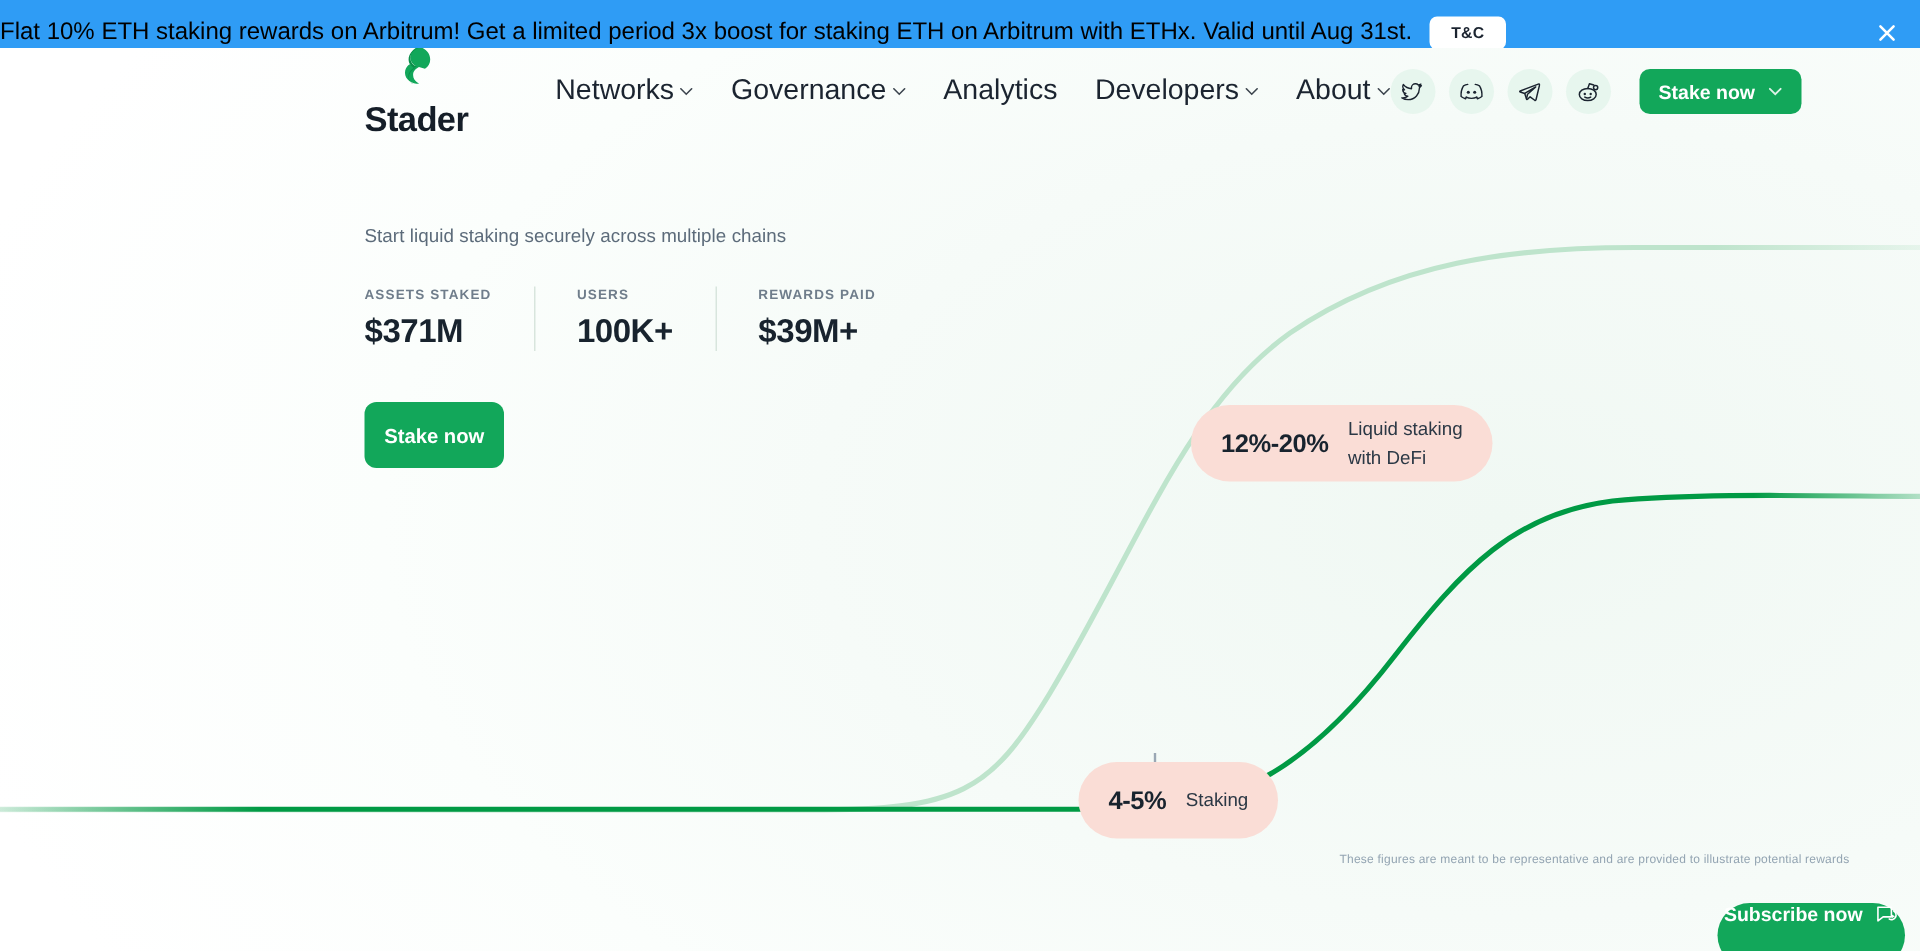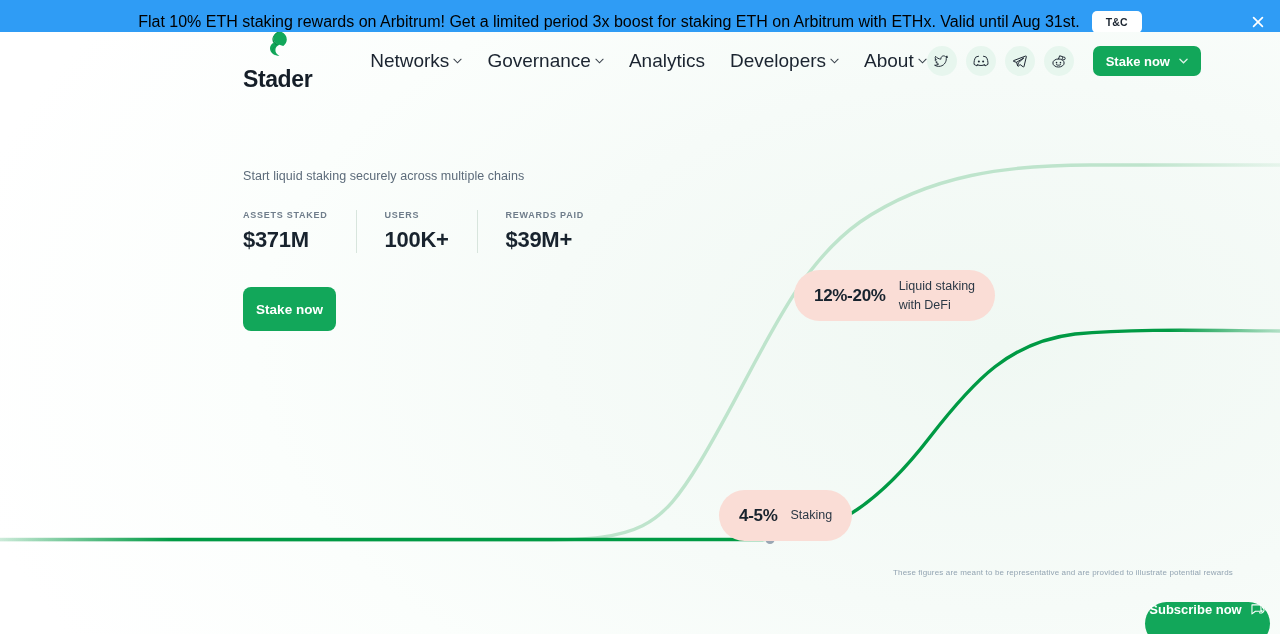--- a/index.html
+++ b/index.html
@@ -6,21 +6,21 @@
   html, body {
     width:1280px; height:634px;
     font-family:"Liberation Sans", sans-serif;
     background:#ffffff;
     overflow:hidden;
   }
 
   
   #announcement-banner{
     position:absolute; top:0; left:0; width:1280px; height:44px;
-    background:#2F9CF5; display:flex; align-items:center; justify-content:center;
+    background:#2F9CF5; display:flex; align-items:center; 
   }
   #tc-button{
     margin-left:12px; background:#ffffff; color:#1B2430;
     font-size:10.5px; font-weight:700; border:none; border-radius:5px;
     padding:5px 14px; cursor:pointer; letter-spacing:.2px;
   }
   #banner-close{
     position:absolute; right:14px; top:50%; transform:translateY(-50%);
     width:16px; height:16px; cursor:pointer;
   }
@@ -66,21 +66,21 @@
     display:flex; align-items:center; gap:9px; white-space:nowrap;
   }
 
   
   #hero{ position:absolute; left:243px; top:118px; width:620px; z-index:5; }
   #hero-title{
     font-size:38px; line-height:1.62; font-weight:700;
     color:#18232E; letter-spacing:-.6px;
   }
   #hero-subtitle{
-    margin-top:19px; font-size:12.5px; color:#5C6B7A; letter-spacing:.05px;
+    margin-top:0; font-size:12.5px; color:#5C6B7A; letter-spacing:.05px;
   }
 
   #stats-row{ display:flex; margin-top:27px; }
   .stat-cell{ padding-right:28px; }
   .stat-cell + .stat-cell{ border-left:1px solid #D8E5DD; padding-left:28px; }
   .stat-label{
     font-size:9px; font-weight:700; color:#6F7D8B;
     letter-spacing:.75px; text-transform:uppercase; white-space:nowrap;
   }
   .stat-value{
@@ -93,21 +93,21 @@
   }
 
   
   .callout{
     position:absolute; display:flex; align-items:center; gap:13px;
     background:#FADDD6; border-radius:30px; padding:0 20px; height:51px; z-index:4;
   }
   .callout-value{ font-size:17px; font-weight:700; color:#18232E; letter-spacing:-.3px; white-space:nowrap; }
   .callout-label{ font-size:12.5px; color:#2B3845; line-height:1.45; }
   #callout-liquid{ left:794px; top:238px; }
-  #callout-staking{ left:719px; top:458px; }
+  #callout-staking{ left:719px; top:476px; }
 
   
   #disclaimer{
     position:absolute; left:893px; top:536px; z-index:5;
     font-size:8px; color:#93A4B2; letter-spacing:.15px; white-space:nowrap;
   }
 
   
   #subscribe-button{
     position:absolute; left:1145px; top:570px; z-index:7;

